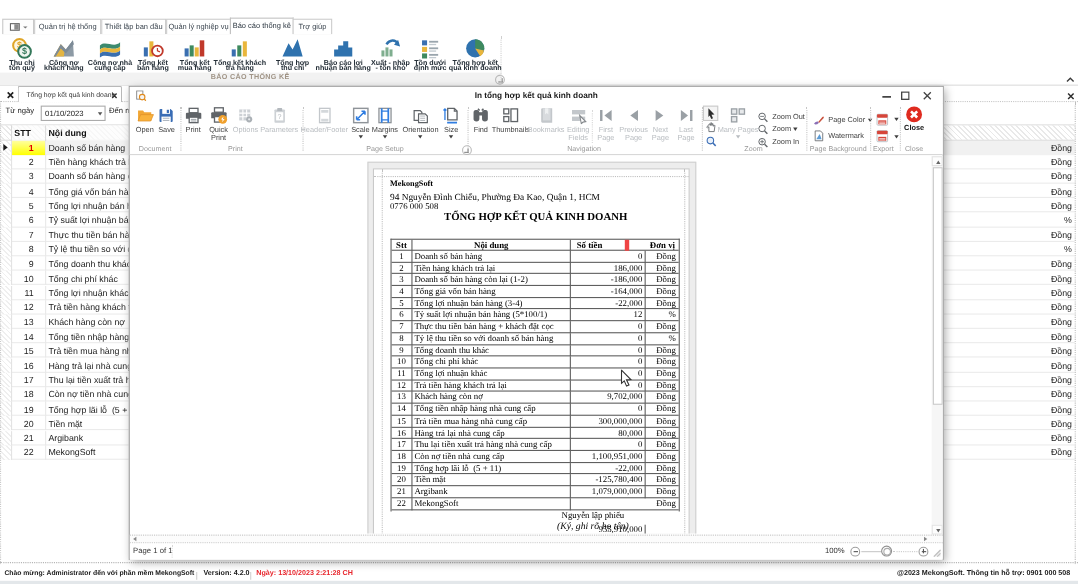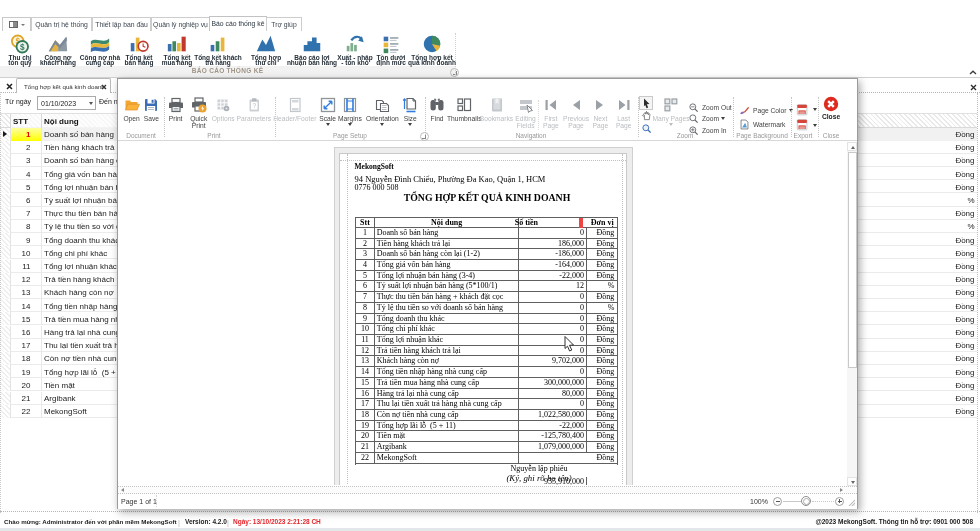--- a/index.html
+++ b/index.html
@@ -402,20 +402,37 @@
  <div class="a" style="left:178px;top:4.5px;font-size:7.5px;color:#b8b8b8;">|</div>
  <div class="a" style="left:185px;top:5px;font-size:6.5px;font-weight:bold;color:#1a1a1a;">Version: 4.2.0</div>
  <div class="a" style="left:227px;top:4.5px;font-size:7.5px;color:#b8b8b8;">|</div>
  <div class="a" style="left:233px;top:5px;font-size:6.5px;font-weight:bold;color:#e8262d;">Ngày: 13/10/2023 2:21:28 CH</div>
  <div class="a" style="right:7px;top:5px;font-size:6.5px;font-weight:bold;color:#1a1a1a;">@2023 MekongSoft. Thông tin hỗ trợ: 0901 000 508</div>
  <div class="a" style="left:0;top:15px;width:980px;height:3px;background:#e3e7ea;"></div>
 </div>
 
 <div class="a" style="left:117px;top:78px;width:741px;height:431px;background:#fff;border:1px solid #9b9b9b;box-sizing:border-box;box-shadow:2px 3px 8px rgba(0,0,0,0.35);">
 
+ <div class="a" style="left:0;top:0;width:739px;height:15px;background:#fff;">
+  <svg class="a" style="left:5px;top:3px;" width="10" height="10" viewBox="0 0 16 16">
+   <rect x="2" y="1" width="9" height="12" fill="#fff" stroke="#8a8a8a" stroke-width="1.4"></rect>
+   <circle cx="10" cy="10" r="4" fill="#f4f4f4" stroke="#e08b1d" stroke-width="1.6"></circle>
+   <path d="M13 13 L15.5 15.5" stroke="#e08b1d" stroke-width="2"></path>
+  </svg>
+  <div class="a" style="left:0;top:3px;width:739px;text-align:center;font-size:7.5px;font-weight:bold;color:#1a1a1a;">In tổng hợp kết quả kinh doanh</div>
+  <svg class="a" style="left:684px;top:8px;" width="8" height="2" viewBox="0 0 8 2">
+          <path d="M0 1 L8 1" stroke="#444" stroke-width="1.6"></path>
+        </svg>
+  <svg class="a" style="left:701px;top:4px;" width="8" height="8" viewBox="0 0 8 8">
+          <rect x="0.7" y="0.7" width="6.6" height="6.6" fill="none" stroke="#444" stroke-width="1.2"></rect>
+        </svg>
+  <svg class="a" style="left:721px;top:4px;" width="8" height="8" viewBox="0 0 8 8">
+          <path d="M0.8 0.8 L7.2 7.2 M7.2 0.8 L0.8 7.2" stroke="#444" stroke-width="1.2"></path>
+        </svg>
+ </div>
 
  <div class="a" style="left:0;top:15px;width:739px;height:47px;background:#fff;border-bottom:1px solid #d8d8d8;box-sizing:border-box;">
   <div class="a" style="left:-9.4px;top:2.5px;width:46px;text-align:center;">
           <svg style="margin:0 auto" width="16" height="16" viewBox="0 0 16 16">
             <path d="M1.5 3.5 L6 3.5 L7.2 5 L13.5 5 L13.5 13 L1.5 13 Z" fill="#f2a735"></path>
             <path d="M1.5 13 L3.8 7.2 L15.5 7.2 L13 13 Z" fill="#f9b23c" stroke="#e0922a" stroke-width="0.7"></path>
           </svg>
           <div style="font-size:6.7px;color:#3f3f3f;line-height:7px;margin-top:2px;">Open</div>
         </div>
 <div class="a" style="left:10.4px;top:2.5px;width:46px;text-align:center;">
@@ -664,21 +681,21 @@
   <div class="a" style="left:0;top:6.5px;width:286px;height:1px;border-top:1px dotted #bfbfbf;"></div>
 
   <div class="a" style="left:14.5px;top:8.5px;font-family:'Liberation Serif',serif;font-size:7.5px;font-weight:bold;color:#000;">MekongSoft</div>
   <div class="a" style="left:14.5px;top:20px;font-family:'Liberation Serif',serif;font-size:8.5px;color:#000;white-space:nowrap;">94 Nguyễn Đình Chiểu, Phường Đa Kao, Quận 1, HCM</div>
   <div class="a" style="left:14.5px;top:29.5px;font-family:'Liberation Serif',serif;font-size:8px;color:#000;">0776 000 508</div>
   <div class="a" style="left:4px;top:38.5px;width:286px;text-align:center;font-family:'Liberation Serif',serif;font-size:9.8px;font-weight:bold;color:#000;">TỔNG HỢP KẾT QUẢ KINH DOANH</div>
   <div class="a" style="left:14.7px;top:63px;width:261.2px;height:247px;border:1px solid #5f5f5f;border-bottom:none;box-sizing:content-box;">
 <div class="a" style="left:0;top:0;width:261.2px;height:10.3px;border-bottom:1px solid #5f5f5f;box-sizing:border-box;">
 <div class="a" style="left:0;top:0;width:19.6px;height:10.3px;border-right:1px solid #5f5f5f;box-sizing:border-box;text-align:center;font-family:'Liberation Serif',serif;font-size:8px;font-weight:bold;line-height:10px;">Stt</div>
 <div class="a" style="left:19.6px;top:0;width:143.7px;height:10.3px;border-right:1px solid #5f5f5f;box-sizing:border-box;text-align:center;font-family:'Liberation Serif',serif;font-size:8px;font-weight:bold;line-height:10px;">Nội dung</div>
-<div class="a" style="left:159px;top:0;width:68.5px;height:10.3px;border-right:4px solid #ef4444;box-sizing:border-box;font-family:'Liberation Serif',serif;font-size:8px;font-weight:bold;line-height:10px;">Số tiền</div>
+<div class="a" style="left:148px;top:0;width:68.5px;height:10.3px;border-right:4px solid #ef4444;box-sizing:border-box;text-align:center;font-family:'Liberation Serif',serif;font-size:8px;font-weight:bold;line-height:10px;">Số tiền</div>
 <div class="a" style="left:231.8px;top:0;width:29.4px;height:10.3px;box-sizing:border-box;text-align:center;font-family:'Liberation Serif',serif;font-size:8px;font-weight:bold;line-height:10px;">Đơn vị</div>
 </div>
 <div class="a" style="left:0;top:10.30px;width:261.2px;height:10.72px;border-bottom:1px solid #5f5f5f;box-sizing:border-box;">
 <div class="a" style="left:0;top:0;width:19.6px;height:10.72px;border-right:1px solid #5f5f5f;box-sizing:border-box;text-align:center;font-family:'Liberation Serif',serif;font-size:8px;line-height:10px;">1</div>
 <div class="a" style="left:19.6px;top:0;width:143.7px;height:10.72px;border-right:1px solid #5f5f5f;box-sizing:border-box;font-family:'Liberation Serif',serif;font-size:8px;line-height:10px;white-space:nowrap;overflow:hidden;"><span style="margin-left:1.5px;">Doanh số bán hàng</span></div>
 <div class="a" style="left:163.3px;top:0;width:68.5px;height:10.72px;border-right:1px solid #5f5f5f;box-sizing:border-box;text-align:right;font-family:'Liberation Serif',serif;font-size:8px;line-height:10px;"><span style="margin-right:2.5px;">0</span></div>
 <div class="a" style="left:231.8px;top:0;width:29.4px;height:10.72px;box-sizing:border-box;text-align:right;font-family:'Liberation Serif',serif;font-size:8px;line-height:10px;"><span style="margin-right:2.5px;">Đồng</span></div>
 </div>
 <div class="a" style="left:0;top:21.02px;width:261.2px;height:10.72px;border-bottom:1px solid #5f5f5f;box-sizing:border-box;">
 <div class="a" style="left:0;top:0;width:19.6px;height:10.72px;border-right:1px solid #5f5f5f;box-sizing:border-box;text-align:center;font-family:'Liberation Serif',serif;font-size:8px;line-height:10px;">2</div>
@@ -772,21 +789,21 @@
 </div>
 <div class="a" style="left:0;top:181.82px;width:261.2px;height:10.72px;border-bottom:1px solid #5f5f5f;box-sizing:border-box;">
 <div class="a" style="left:0;top:0;width:19.6px;height:10.72px;border-right:1px solid #5f5f5f;box-sizing:border-box;text-align:center;font-family:'Liberation Serif',serif;font-size:8px;line-height:10px;">17</div>
 <div class="a" style="left:19.6px;top:0;width:143.7px;height:10.72px;border-right:1px solid #5f5f5f;box-sizing:border-box;font-family:'Liberation Serif',serif;font-size:8px;line-height:10px;white-space:nowrap;overflow:hidden;"><span style="margin-left:1.5px;">Thu lại tiền xuất trả hàng nhà cung cấp</span></div>
 <div class="a" style="left:163.3px;top:0;width:68.5px;height:10.72px;border-right:1px solid #5f5f5f;box-sizing:border-box;text-align:right;font-family:'Liberation Serif',serif;font-size:8px;line-height:10px;"><span style="margin-right:2.5px;">0</span></div>
 <div class="a" style="left:231.8px;top:0;width:29.4px;height:10.72px;box-sizing:border-box;text-align:right;font-family:'Liberation Serif',serif;font-size:8px;line-height:10px;"><span style="margin-right:2.5px;">Đồng</span></div>
 </div>
 <div class="a" style="left:0;top:192.54px;width:261.2px;height:10.72px;border-bottom:1px solid #5f5f5f;box-sizing:border-box;">
 <div class="a" style="left:0;top:0;width:19.6px;height:10.72px;border-right:1px solid #5f5f5f;box-sizing:border-box;text-align:center;font-family:'Liberation Serif',serif;font-size:8px;line-height:10px;">18</div>
 <div class="a" style="left:19.6px;top:0;width:143.7px;height:10.72px;border-right:1px solid #5f5f5f;box-sizing:border-box;font-family:'Liberation Serif',serif;font-size:8px;line-height:10px;white-space:nowrap;overflow:hidden;"><span style="margin-left:1.5px;">Còn nợ tiền nhà cung cấp</span></div>
-<div class="a" style="left:163.3px;top:0;width:68.5px;height:10.72px;border-right:1px solid #5f5f5f;box-sizing:border-box;text-align:right;font-family:'Liberation Serif',serif;font-size:8px;line-height:10px;"><span style="margin-right:2.5px;">1,022,580,000</span></div>
+<div class="a" style="left:163.3px;top:0;width:68.5px;height:10.72px;border-right:1px solid #5f5f5f;box-sizing:border-box;text-align:right;font-family:'Liberation Serif',serif;font-size:8px;line-height:10px;"><span style="margin-right:2.5px;">1,100,951,000</span></div>
 <div class="a" style="left:231.8px;top:0;width:29.4px;height:10.72px;box-sizing:border-box;text-align:right;font-family:'Liberation Serif',serif;font-size:8px;line-height:10px;"><span style="margin-right:2.5px;">Đồng</span></div>
 </div>
 <div class="a" style="left:0;top:203.26px;width:261.2px;height:10.72px;border-bottom:1px solid #5f5f5f;box-sizing:border-box;">
 <div class="a" style="left:0;top:0;width:19.6px;height:10.72px;border-right:1px solid #5f5f5f;box-sizing:border-box;text-align:center;font-family:'Liberation Serif',serif;font-size:8px;line-height:10px;">19</div>
 <div class="a" style="left:19.6px;top:0;width:143.7px;height:10.72px;border-right:1px solid #5f5f5f;box-sizing:border-box;font-family:'Liberation Serif',serif;font-size:8px;line-height:10px;white-space:nowrap;overflow:hidden;"><span style="margin-left:1.5px;">Tổng hợp lãi lỗ&nbsp;&nbsp;(5 + 11)</span></div>
 <div class="a" style="left:163.3px;top:0;width:68.5px;height:10.72px;border-right:1px solid #5f5f5f;box-sizing:border-box;text-align:right;font-family:'Liberation Serif',serif;font-size:8px;line-height:10px;"><span style="margin-right:2.5px;">-22,000</span></div>
 <div class="a" style="left:231.8px;top:0;width:29.4px;height:10.72px;box-sizing:border-box;text-align:right;font-family:'Liberation Serif',serif;font-size:8px;line-height:10px;"><span style="margin-right:2.5px;">Đồng</span></div>
 </div>
 <div class="a" style="left:0;top:213.98px;width:261.2px;height:10.72px;border-bottom:1px solid #5f5f5f;box-sizing:border-box;">
 <div class="a" style="left:0;top:0;width:19.6px;height:10.72px;border-right:1px solid #5f5f5f;box-sizing:border-box;text-align:center;font-family:'Liberation Serif',serif;font-size:8px;line-height:10px;">20</div>

